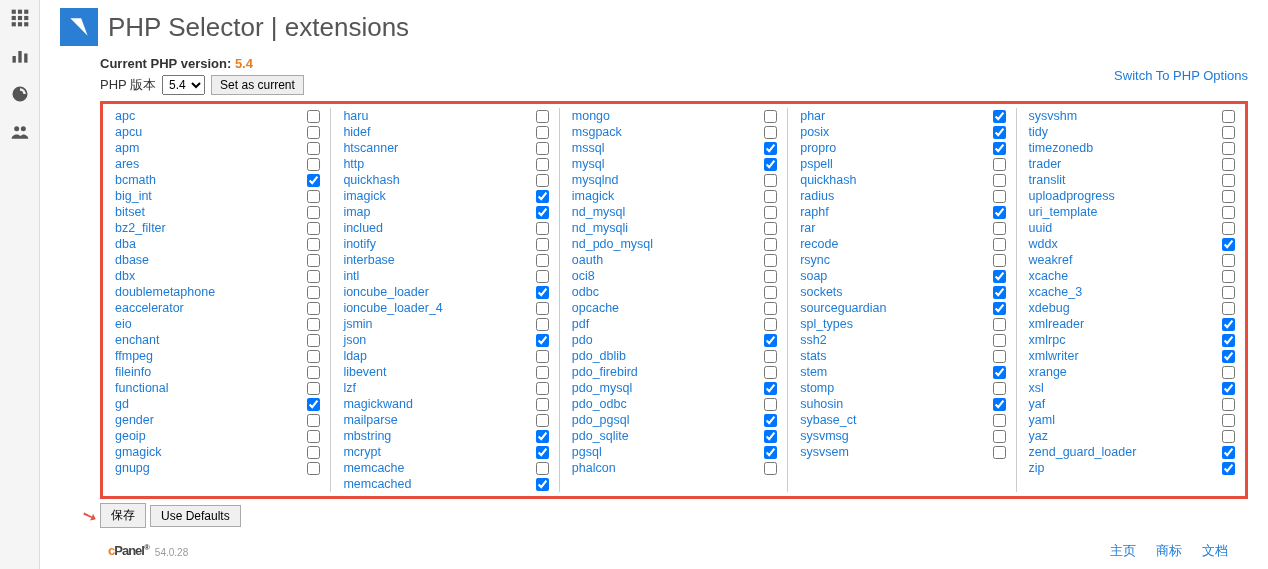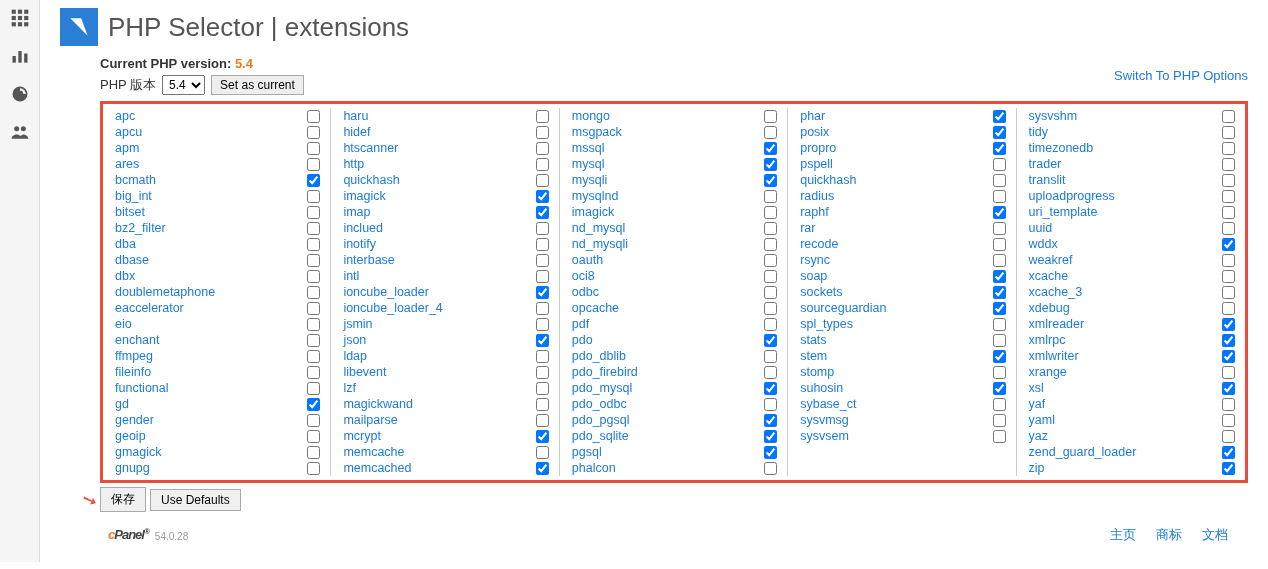--- a/index.html
+++ b/index.html
@@ -24,21 +24,21 @@
   .ext-col { border-right: 1px solid #ccc; }
   .ext-col:last-child { border-right: none; }
   .ext-item { display: flex; align-items: center; justify-content: space-between; padding: 1px 10px 1px 12px; font-size: 12.5px; color: #444; }
   .ext-item a { color: #1e7bd6; text-decoration: none; cursor: pointer; }
   .ext-item input[type=checkbox] { width: 13px; height: 13px; }
   .buttons-row { margin-left: 40px; margin-top: 4px; display: flex; gap: 4px; align-items: center; position: relative; }
   .buttons-row button { font-size: 12px; padding: 3px 10px; background: #f0f0f0; border: 1px solid #aaa; cursor: pointer; }
   .arrow { position: absolute; left: -18px; top: 2px; color: #e74c3c; font-size: 18px; transform: rotate(-20deg); }
   .footer { display: flex; align-items: center; justify-content: space-between; margin: 14px 20px 10px 48px; }
   .footer-left { display: flex; align-items: baseline; gap: 6px; }
-  .cpanel-logo { font-style: italic; font-weight: bold; letter-spacing: -1px; }
+  .cpanel-logo { font-weight: bold; letter-spacing: -1px; }
   .cp-c { color: #e67e22; }
   .cp-panel { color: #444; }
   .footer-ver { font-size: 10px; color: #999; }
   .footer-links { display: flex; gap: 20px; }
   .footer-links span { color: #1e7bd6; cursor: pointer; font-size: 13px; }
 </style>
 </head>
 <body>
 
 <div class="app">
@@ -274,20 +274,24 @@
             </div>
             <div class="ext-item">
               <a>magickwand</a>
               <input type="checkbox" style="">
             </div>
             <div class="ext-item">
               <a>mailparse</a>
               <input type="checkbox" style="">
             </div>
             <div class="ext-item">
+              <a>mbstring</a>
+              <input type="checkbox" checked="" style="">
+            </div>
+            <div class="ext-item">
               <a>mcrypt</a>
               <input type="checkbox" checked="" style="">
             </div>
             <div class="ext-item">
               <a>memcache</a>
               <input type="checkbox" style="">
             </div>
             <div class="ext-item">
               <a>memcached</a>
               <input type="checkbox" checked="" style="">
@@ -304,37 +308,37 @@
             </div>
             <div class="ext-item">
               <a>mssql</a>
               <input type="checkbox" checked="" style="">
             </div>
             <div class="ext-item">
               <a>mysql</a>
               <input type="checkbox" checked="" style="">
             </div>
             <div class="ext-item">
-              <a>mysqli</a>
-              <input type="checkbox" checked="" style="">
-            </div>
-            <div class="ext-item">
               <a>mysqlnd</a>
               <input type="checkbox" style="">
             </div>
             <div class="ext-item">
               <a>imagick</a>
               <input type="checkbox" style="">
             </div>
             <div class="ext-item">
               <a>nd_mysql</a>
               <input type="checkbox" style="">
             </div>
             <div class="ext-item">
               <a>nd_mysqli</a>
+              <input type="checkbox" style="">
+            </div>
+            <div class="ext-item">
+              <a>nd_pdo_mysql</a>
               <input type="checkbox" style="">
             </div>
             <div class="ext-item">
               <a>oauth</a>
               <input type="checkbox" style="">
             </div>
             <div class="ext-item">
               <a>oci8</a>
               <input type="checkbox" style="">
             </div>
@@ -435,20 +439,24 @@
             <div class="ext-item">
               <a>sockets</a>
               <input type="checkbox" checked="" style="">
             </div>
             <div class="ext-item">
               <a>sourceguardian</a>
               <input type="checkbox" checked="" style="">
             </div>
             <div class="ext-item">
               <a>spl_types</a>
+              <input type="checkbox" style="">
+            </div>
+            <div class="ext-item">
+              <a>ssh2</a>
               <input type="checkbox" style="">
             </div>
             <div class="ext-item">
               <a>stats</a>
               <input type="checkbox" style="">
             </div>
             <div class="ext-item">
               <a>stem</a>
               <input type="checkbox" checked="" style="">
             </div>

